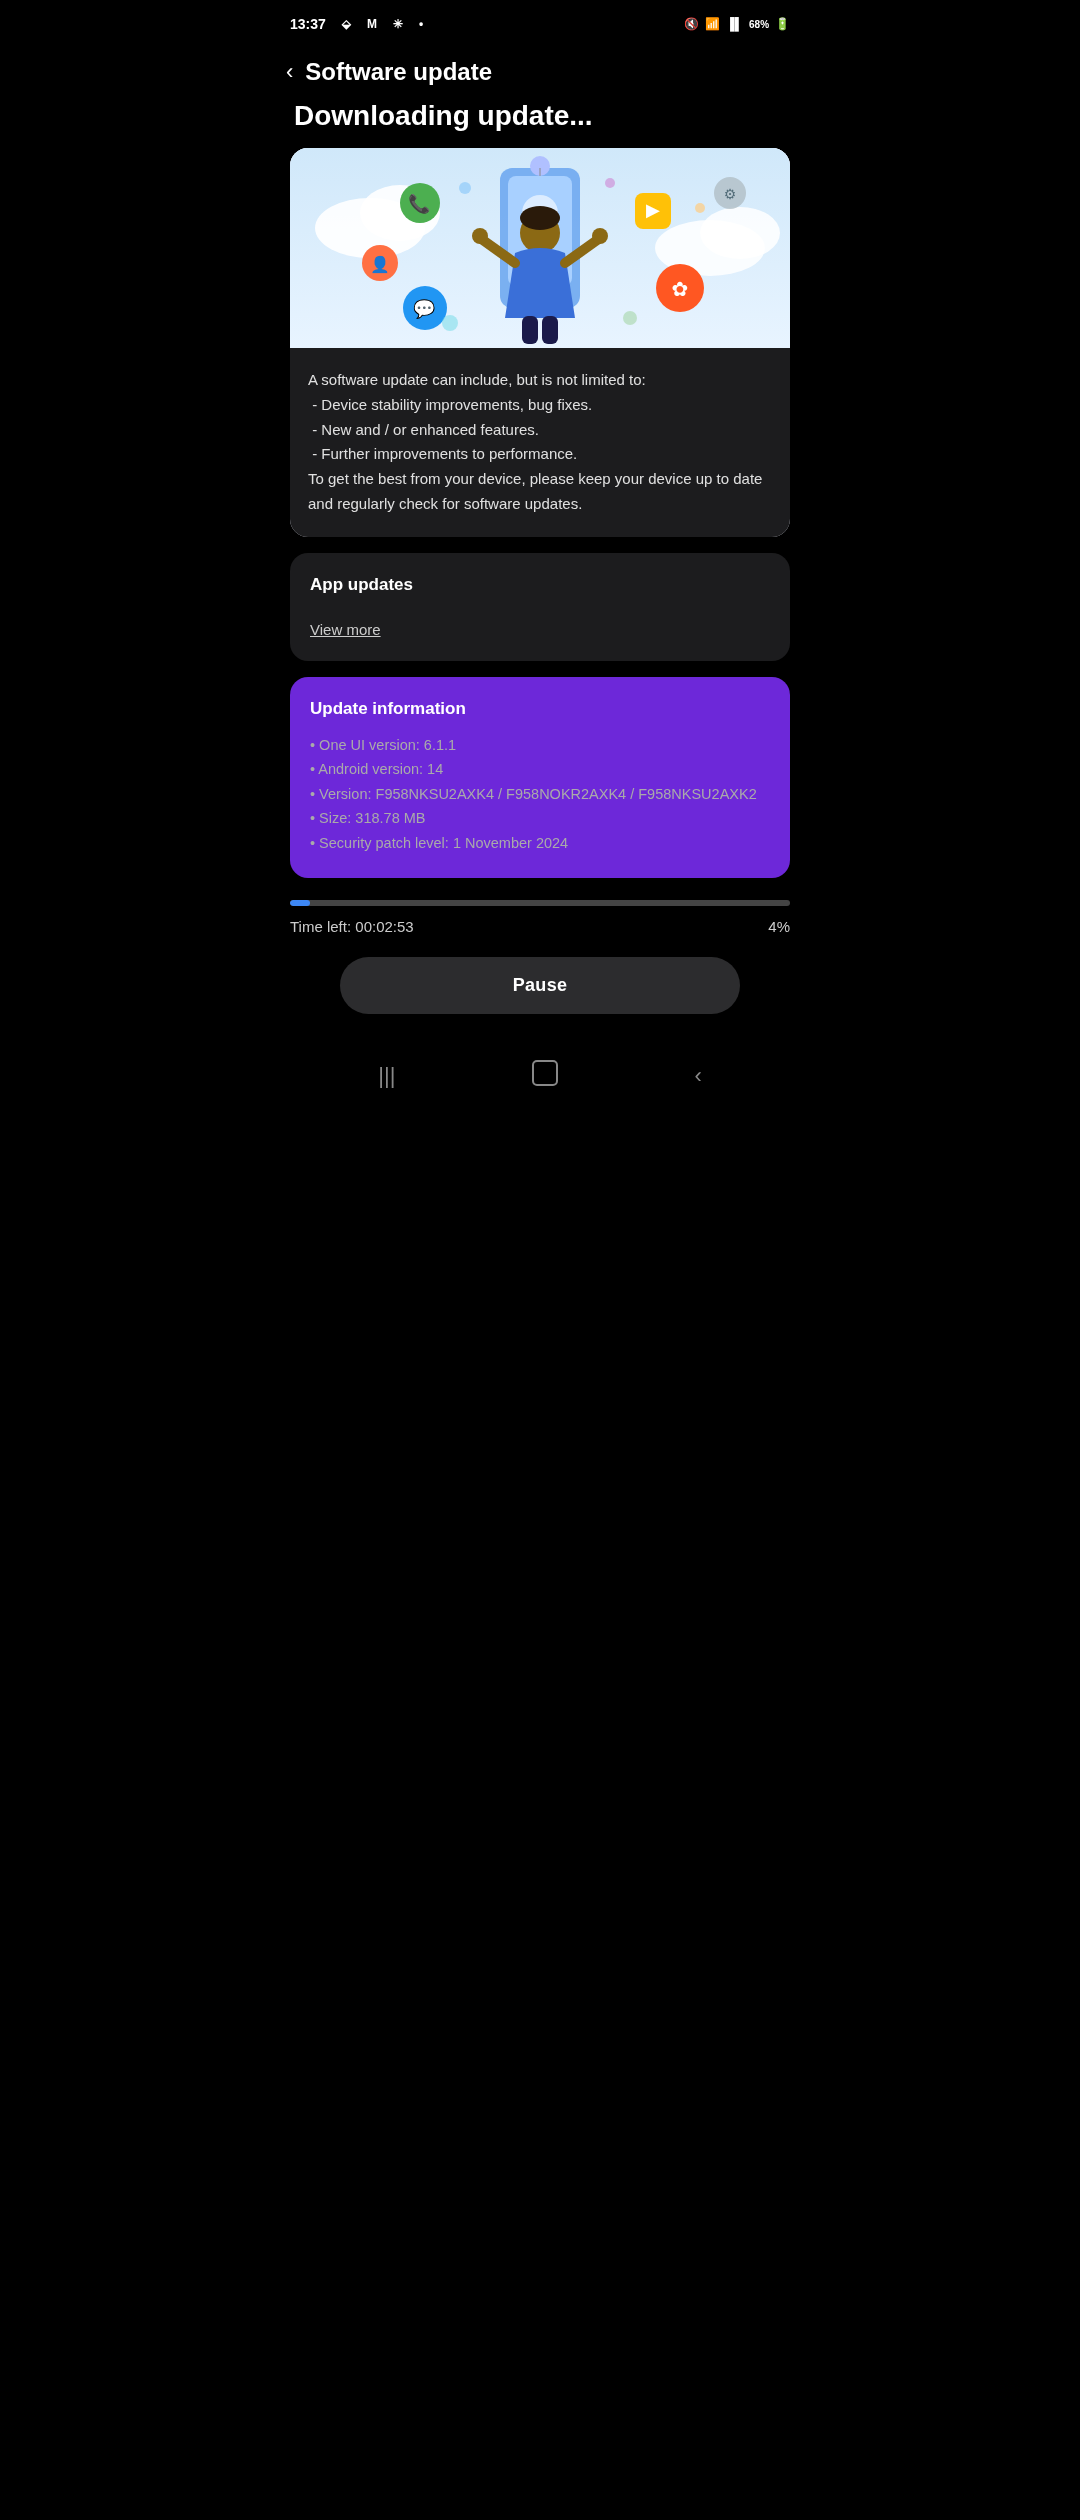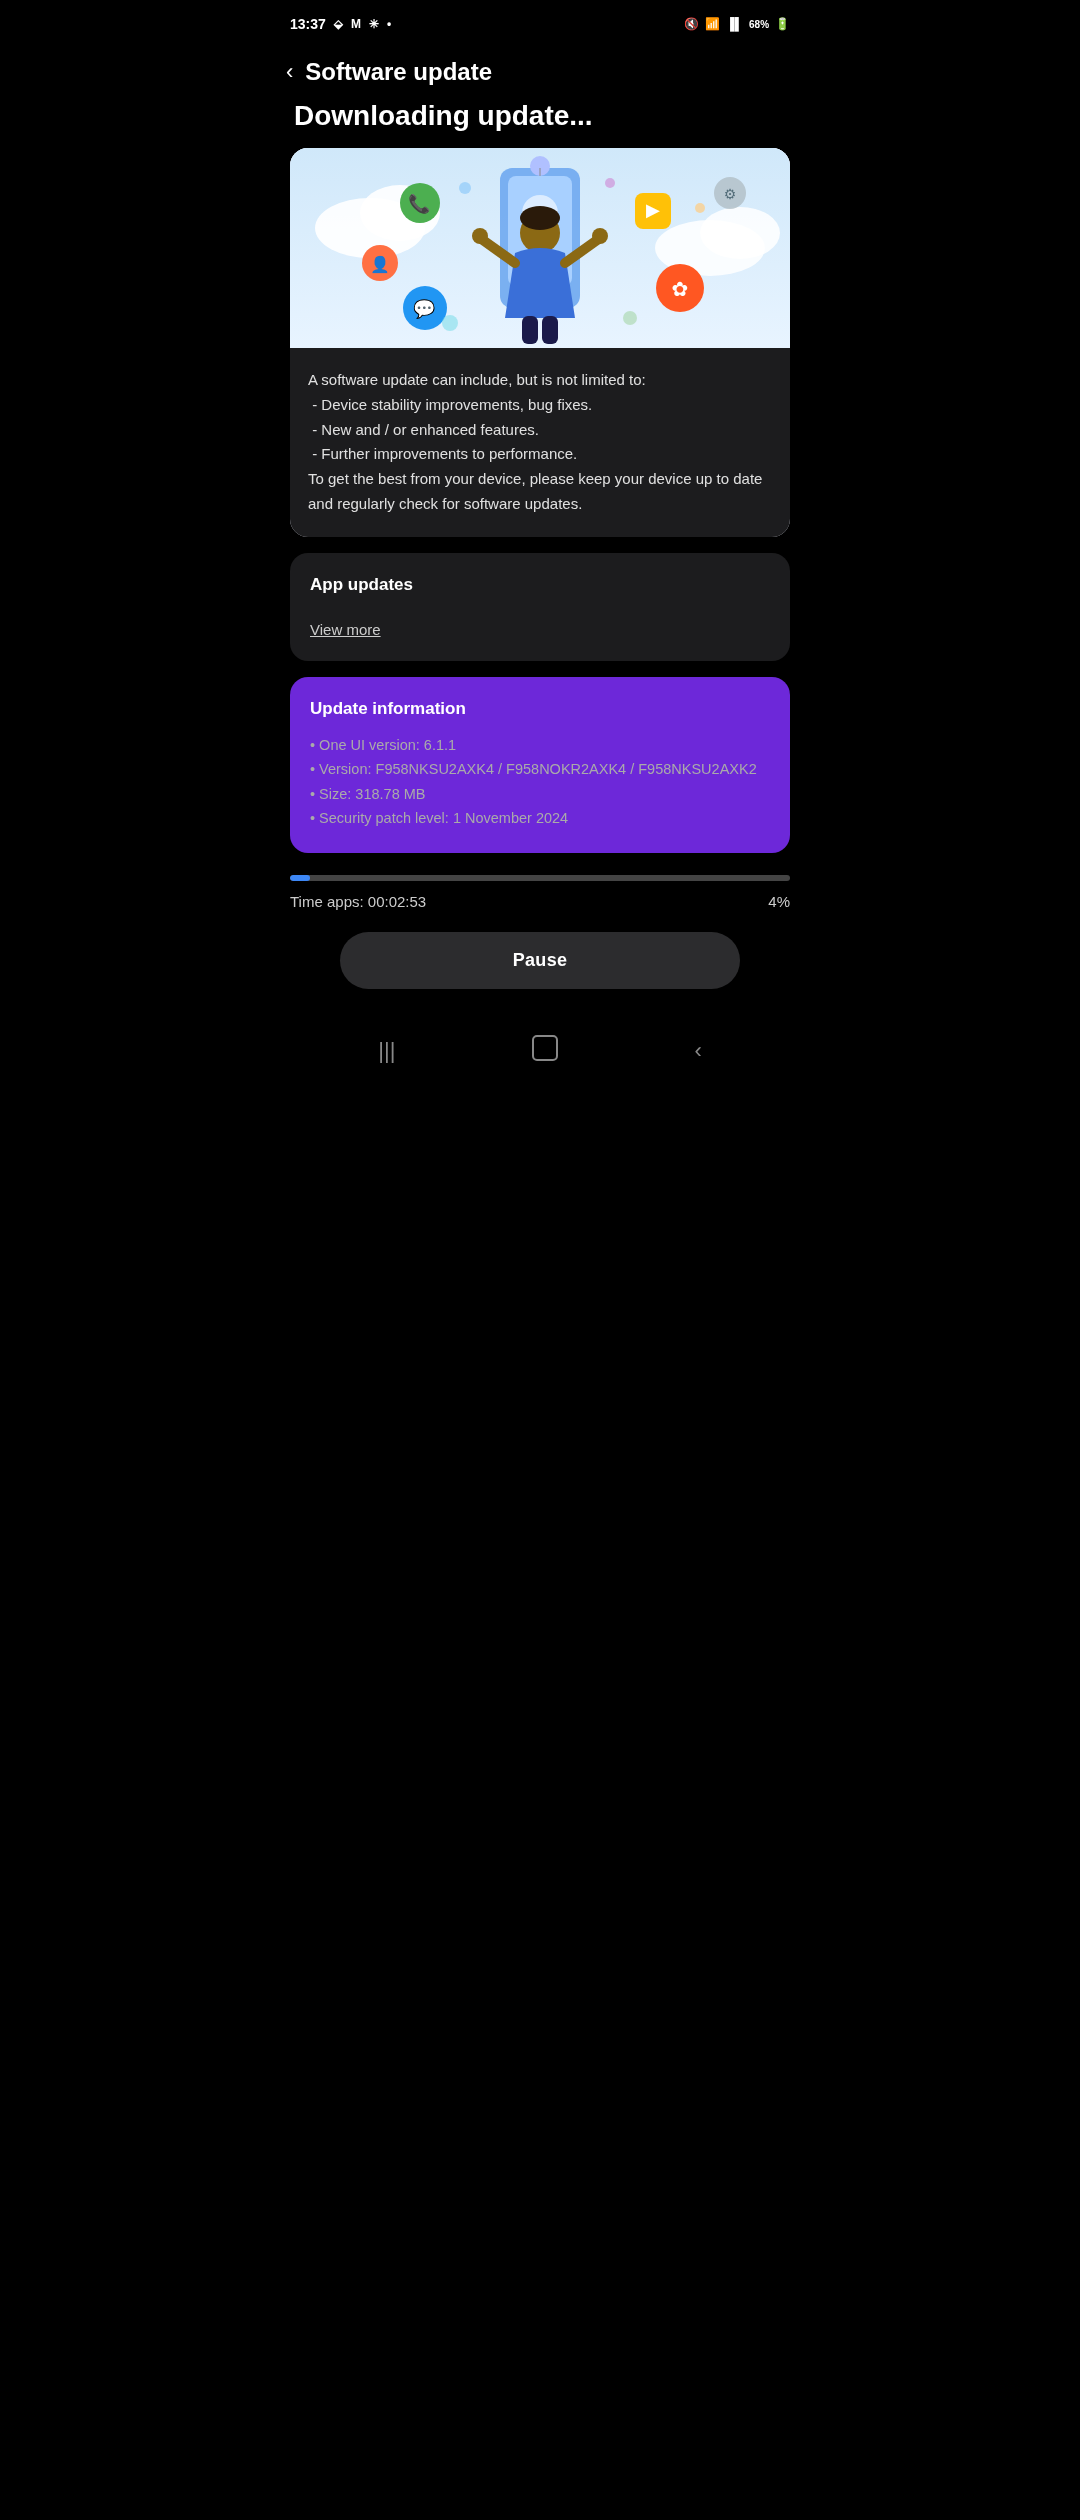--- a/index.html
+++ b/index.html
@@ -20,21 +20,21 @@
     .status-bar {
       display: flex;
       justify-content: space-between;
       align-items: center;
       padding: 12px 20px 8px 20px;
       height: 44px;
     }
     .status-left {
       display: flex;
       align-items: center;
-      gap: 8px;
+      gap: 16px;
       font-size: 13px;
       font-weight: 600;
     }
     .status-time { font-size: 14px; font-weight: 700; }
     .status-icon { font-size: 12px; }
     .status-right {
       display: flex;
       align-items: center;
       gap: 6px;
       font-size: 12px;
@@ -324,32 +324,33 @@
 
 <div class="card">
   <div class="card-title">App updates</div>
   <span class="view-more">View more</span>
 </div>
 
 <div class="update-info-card">
   <div class="update-info-title">Update information</div>
   <ul class="update-info-list">
     <li>• One UI version: 6.1.1</li>
+    <li>• Android version: 14</li>
     <li>• Version: F958NKSU2AXK4 / F958NOKR2AXK4 / F958NKSU2AXK2</li>
     <li>• Size: 318.78 MB</li>
     <li>• Security patch level: 1 November 2024</li>
   </ul>
 </div>
 
 <div class="progress-area">
   <div class="progress-bar-bg">
     <div class="progress-bar-fill" style="width: 4%"></div>
   </div>
   <div class="progress-meta">
-    <span class="time-left">Time apps: 00:02:53</span>
+    <span class="time-left">Time left: 00:02:53</span>
     <span class="percent">4%</span>
   </div>
 </div>
 
 <div class="pause-btn-wrap">
   <button class="pause-btn">Pause</button>
 </div>
 
 <div class="nav-bar">
   <span class="nav-icon">|||</span>

